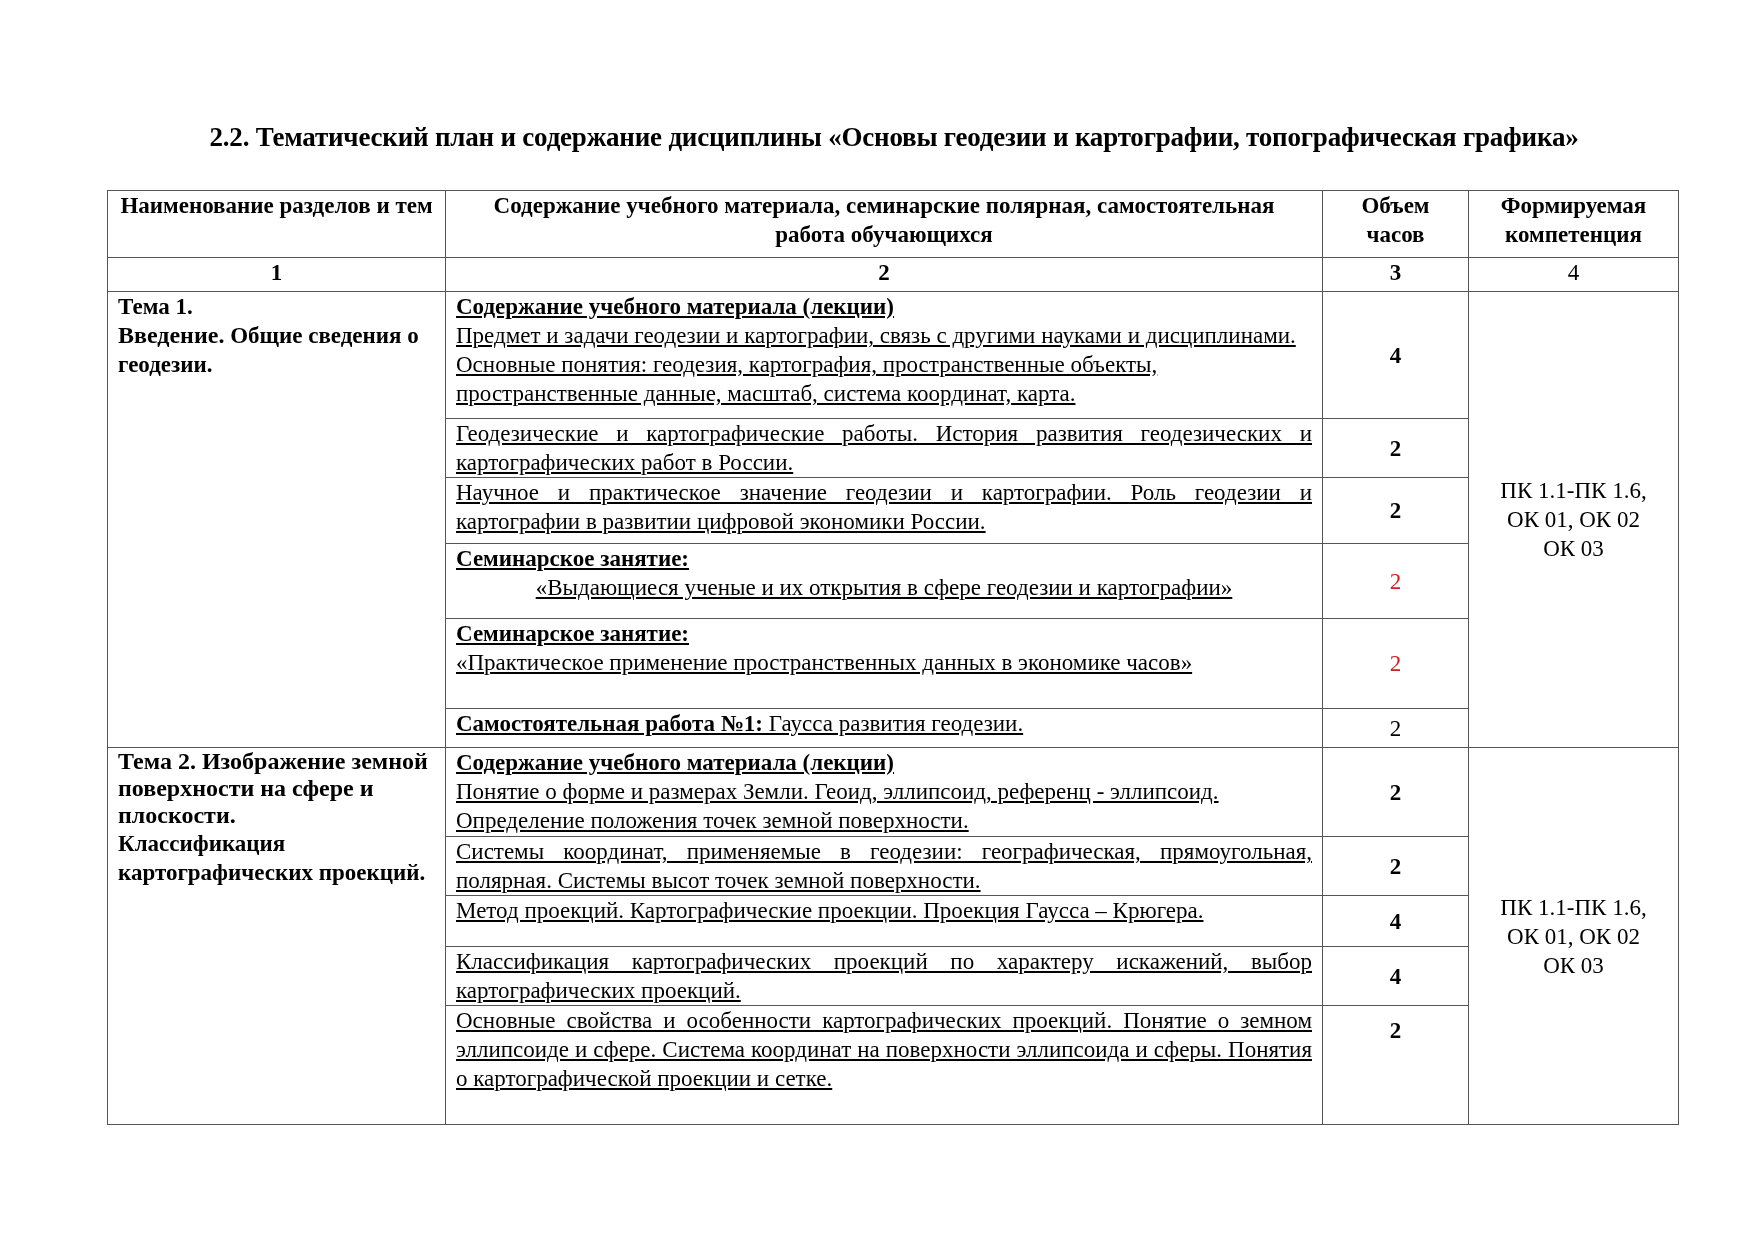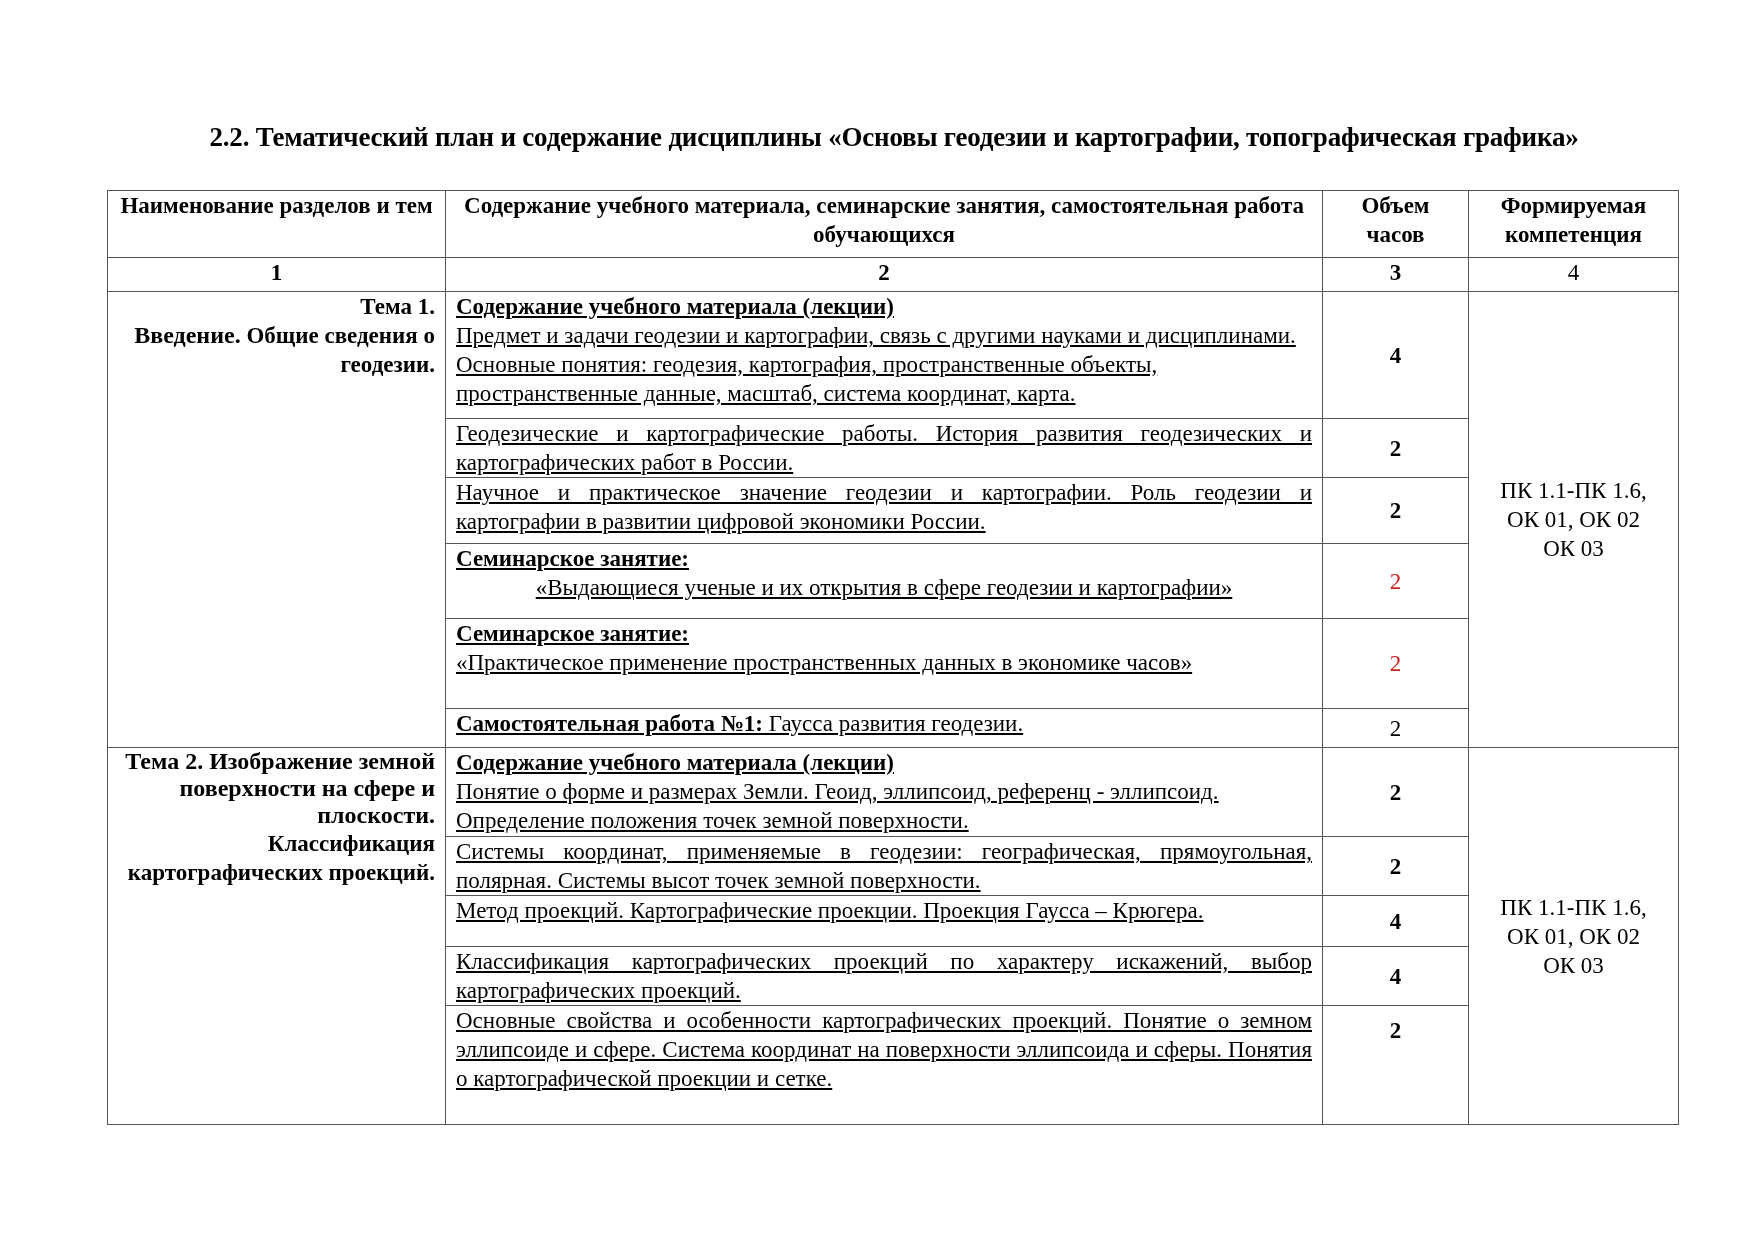--- a/index.html
+++ b/index.html
@@ -9,21 +9,21 @@
            font-weight: bold; font-size: 27px; letter-spacing: -0.2px; }
   table.plan { position: absolute; left: 107px; top: 190px; border-collapse: collapse;
                table-layout: fixed; width: 1571px; }
   table.plan td, table.plan th { border: 1.5px solid #555; padding: 0 10px; vertical-align: top;
                                  font-size: 23px; line-height: 29px; }
   col.c1 { width: 338px; } col.c2 { width: 877px; } col.c3 { width: 146px; } col.c4 { width: 210px; }
   th { font-weight: bold; font-size: 26px; line-height: 32px; text-align: center; vertical-align: middle; }
   .hdr th { height: 66px; padding-top: 0; margin-top: 26px; }
   .nums td { text-align: center; height: 33px; font-size: 26px; line-height: 33px; padding: 0; }
   .nums td.b { font-weight: bold; }
-  .topic { text-align: right; font-weight: bold; }
+  .topic { text-align: left; font-weight: bold; }
   .topic .big { font-size: 23px; line-height: 29px; }
   .topic .small { font-size: 24px; line-height: 27px; }
   .content { text-align: justify; text-decoration: underline; }
   .content .lbl { font-weight: bold; }
   .hours { text-align: center; vertical-align: middle !important; font-weight: bold; font-size: 23px; }
   .hours.top { vertical-align: top !important; padding-top: 10px; }
   .hours.plain { font-weight: normal; }
   .hours.red { font-weight: normal; color: #cc1f1f; }
   .comp { text-align: center; vertical-align: middle !important; font-size: 21px; line-height: 26px; }
 </style>
@@ -35,21 +35,21 @@
 <table class="plan">
   <colgroup>
       <col class="c1">
       <col class="c2">
       <col class="c3">
       <col class="c4">
     </colgroup>
   <tbody>
       <tr class="hdr">
     <th>Наименование разделов и тем</th>
-    <th>Содержание учебного материала, семинарские занятия, самостоятельная работа обучающихся</th>
+    <th>Содержание учебного материала, семинарские полярная, самостоятельная работа обучающихся</th>
     <th>Объем часов</th>
     <th>Формируемая компетенция</th>
   </tr>
   <tr class="nums">
     <td class="b">1</td>
     <td class="b">2</td>
     <td class="b">3</td>
     <td>4</td>
   </tr>
 

